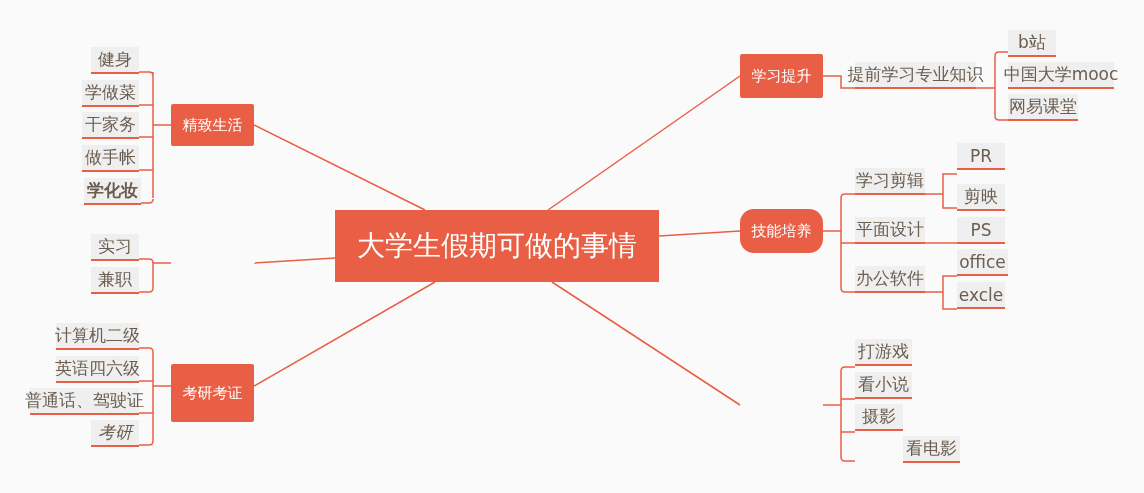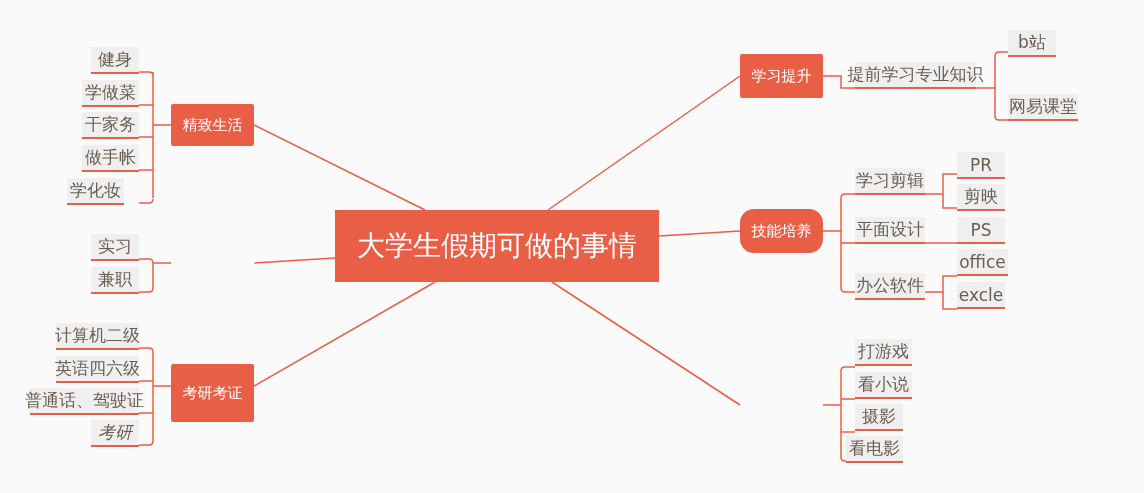--- a/index.html
+++ b/index.html
@@ -59,21 +59,21 @@
     </div>
   <div class="node leaf" style="left:82px;top:80px;width:57px;height:27px;">
       <span>学做菜</span>
     </div>
   <div class="node leaf" style="left:82px;top:112px;width:57px;height:27px;">
       <span>干家务</span>
     </div>
   <div class="node leaf" style="left:82px;top:145px;width:57px;height:27px;text-align:right;">
       <span>做手帐</span>
     </div>
-  <div class="node leaf" style="left:67px;top:178px;width:57px;height:27px;">
+  <div class="node leaf" style="left:84px;top:178px;width:57px;height:27px;font-weight:bold;">
       <span>学化妆</span>
     </div>
 
   <div class="node leaf" style="left:91px;top:234px;width:48px;height:27px;">
       <span>实习</span>
     </div>
   <div class="node leaf" style="left:91px;top:267px;width:48px;height:27px;">
       <span>兼职</span>
     </div>
 
@@ -95,57 +95,60 @@
 
   <div class="node leaf" style="left:855px;top:62px;width:121px;height:27px;">
       <span>提前学习专业知识</span>
     </div>
   <div class="node main" style="left:740px;top:54px;width:83px;height:44px;">
     <span>学习提升</span>
   </div>
   <div class="node leaf" style="left:1008px;top:30px;width:48px;height:27px;">
       <span>b站</span>
     </div>
+  <div class="node leaf" style="left:1008px;top:62px;width:106px;height:27px;">
+      <span>中国大学mooc</span>
+    </div>
   <div class="node leaf" style="left:1008px;top:94px;width:70px;height:27px;">
       <span>网易课堂</span>
     </div>
 
   <div class="node main" style="left:740px;top:209px;width:83px;height:44px;border-radius:14px;">
     <span>技能培养</span>
   </div>
   <div class="node leaf" style="left:855px;top:168px;width:70px;height:27px;">
       <span>学习剪辑</span>
     </div>
-  <div class="node leaf" style="left:957px;top:152px;width:48px;height:27px;">
+  <div class="node leaf" style="left:957px;top:143px;width:48px;height:27px;">
       <span>PR</span>
     </div>
   <div class="node leaf" style="left:957px;top:184px;width:48px;height:27px;">
       <span>剪映</span>
     </div>
   <div class="node leaf" style="left:855px;top:217px;width:70px;height:27px;">
       <span>平面设计</span>
     </div>
   <div class="node leaf" style="left:957px;top:217px;width:48px;height:27px;">
       <span>PS</span>
     </div>
-  <div class="node leaf" style="left:855px;top:266px;width:70px;height:27px;margin-top:7px;">
+  <div class="node leaf" style="left:855px;top:266px;width:70px;height:27px;">
       <span>办公软件</span>
     </div>
   <div class="node leaf" style="left:957px;top:249px;width:51px;height:27px;">
       <span>office</span>
     </div>
   <div class="node leaf" style="left:957px;top:282px;width:48px;height:27px;">
       <span>excle</span>
     </div>
 
   <div class="node leaf" style="left:855px;top:339px;width:57px;height:27px;">
       <span>打游戏</span>
     </div>
   <div class="node leaf" style="left:855px;top:372px;width:57px;height:27px;">
       <span>看小说</span>
     </div>
   <div class="node leaf" style="left:855px;top:404px;width:48px;height:27px;">
       <span>摄影</span>
     </div>
-  <div class="node leaf" style="left:846px;top:436px;width:57px;height:27px;text-align:right;">
+  <div class="node leaf" style="left:903px;top:436px;width:57px;height:27px;text-align:right;">
       <span>看电影</span>
     </div>
 </div>
 
 </body></html>

